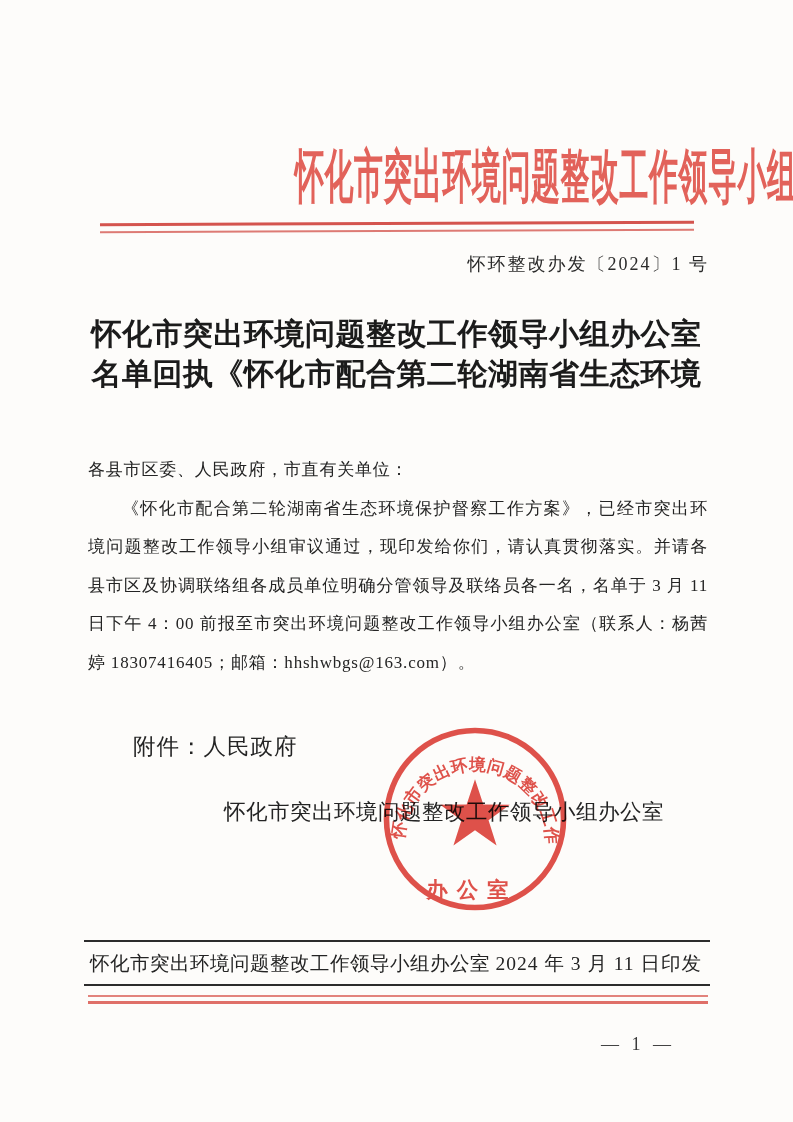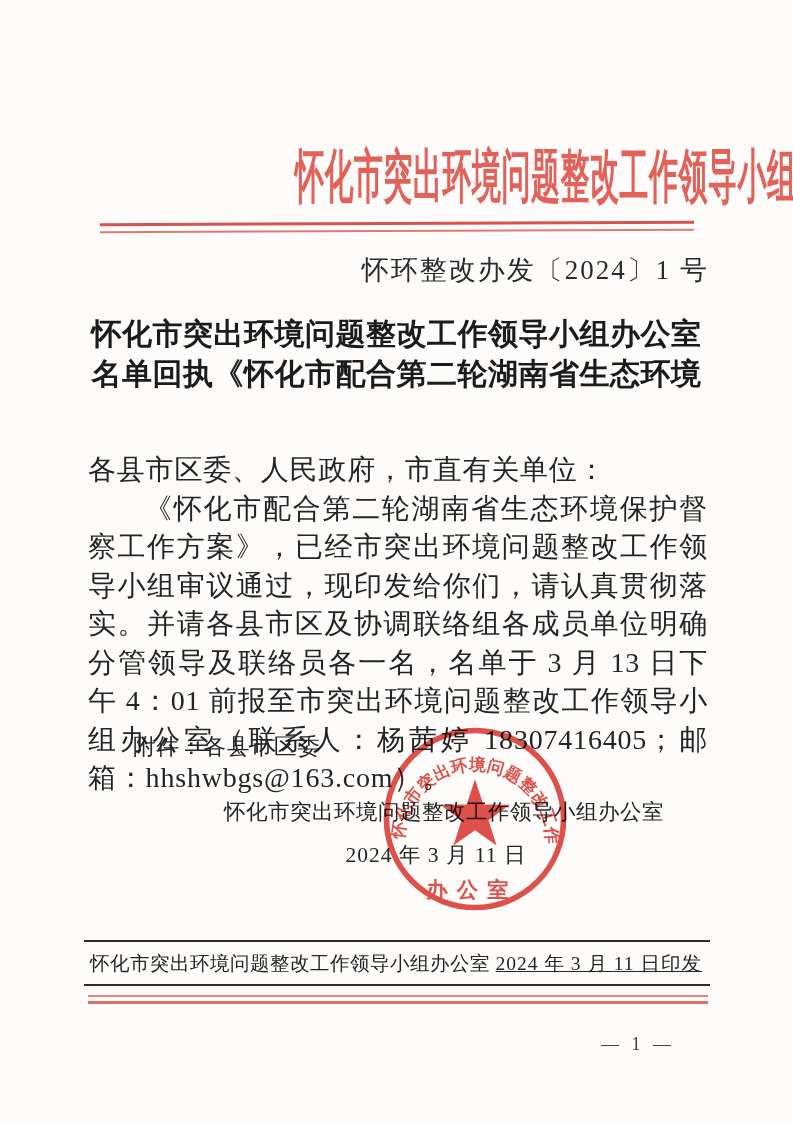--- a/index.html
+++ b/index.html
@@ -38,42 +38,42 @@
     top: 222px; left: 100px; width: 594px; height: 10px;
     border-top: 3px solid #d4544e;
     border-bottom: 2px solid #dd7a74;
     transform: rotate(-0.25deg);
   }
 
   
   .doc-number {
     position: absolute;
     top: 252px; right: 84px;
-    font-size: 27px;
+    font-size: 18px;
     letter-spacing: 2px;
     color: #2a2a2a;
   }
 
   
   .notice-title {
     position: absolute;
     top: 314px; left: 40px; right: 40px;
     text-align: center;
     font-size: 30px;
     font-weight: bold;
     line-height: 40px;
     color: #1b1b1b;
     letter-spacing: 0.5px;
   }
 
   
   .body-text {
     position: absolute;
     top: 451px; left: 88px; width: 620px;
-    font-size: 28px;
+    font-size: 17px;
     line-height: 38.5px;
     letter-spacing: 0.8px;
     color: #242424;
     text-align: justify;
   }
   .body-text p.indent { text-indent: 2em; }
 
   .attachment {
     position: absolute;
     top: 731px; left: 88px; width: 620px;
@@ -111,21 +111,21 @@
     border-top: 2px solid #2c2c2c;
     border-bottom: 2px solid #2c2c2c;
     display: flex;
     justify-content: space-between;
     align-items: center;
     padding: 0 8px 0 6px;
     font-size: 19.5px;
     color: #242424;
   }
   .footer-bar .issuer { letter-spacing: 0.5px; }
-  .footer-bar .print-date { letter-spacing: 1px; text-decoration: underline; }
+  .footer-bar .print-date { letter-spacing: 1px; }
 
   .red-bottom-rule {
     position: absolute;
     top: 995px; left: 88px; width: 620px; height: 9px;
     border-top: 2px solid #e2837c;
     border-bottom: 3px solid #df6f68;
   }
 
   .page-number {
     position: absolute;
@@ -147,28 +147,27 @@
 
   <div class="doc-number">怀环整改办发〔2024〕1 号</div>
 
   <div class="notice-title">
     <div>怀化市突出环境问题整改工作领导小组办公室</div>
     <div>名单回执《怀化市配合第二轮湖南省生态环境</div>
   </div>
 
   <div class="body-text">
     <p>各县市区委、人民政府，市直有关单位：</p>
-    <p class="indent">《怀化市配合第二轮湖南省生态环境保护督察工作方案》，已经市突出环境问题整改工作领导小组审议通过，现印发给你们，请认真贯彻落实。并请各县市区及协调联络组各成员单位明确分管领导及联络员各一名，名单于 3 月 13 日下午 4：01 前报至市突出环境问题整改工作领导小组办公室（联系人：杨茜婷 18307416405；邮箱：hhshwbgs@163.com）。</p>
+    <p class="indent">《怀化市配合第二轮湖南省生态环境保护督察工作方案》，已经市突出环境问题整改工作领导小组审议通过，现印发给你们，请认真贯彻落实。并请各县市区及协调联络组各成员单位明确分管领导及联络员各一名，名单于 3 月 11 日下午 4：00 前报至市突出环境问题整改工作领导小组办公室（联系人：杨茜婷 18307416405；邮箱：hhshwbgs@163.com）。</p>
   </div>
 
-  <div class="attachment">附件：各县市区委</div>
+  <div class="attachment">附件：人民政府</div>
 
   <div class="sig-block">
     <div class="sig-org">怀化市突出环境问题整改工作领导小组办公室</div>
-    <div class="sig-date">2024 年 3 月 11 日</div>
   </div>
 
   <svg class="seal" viewBox="0 0 230 230">
     <defs>
       <path id="sealArc" d="M 115,115 m -70,22 a 70,70 0 1,1 140,0" fill="none"></path>
     </defs>
     <circle cx="115" cy="115" r="87" fill="none" stroke="#dc3a32" stroke-width="5.5"></circle>
     <text font-size="16.5" fill="#dc3a32" letter-spacing="0.5" font-family="Liberation Serif, DejaVu Serif, serif" font-weight="bold">
       <textPath href="#sealArc" startOffset="2">怀化市突出环境问题整改工作领导小组</textPath>
     </text>

